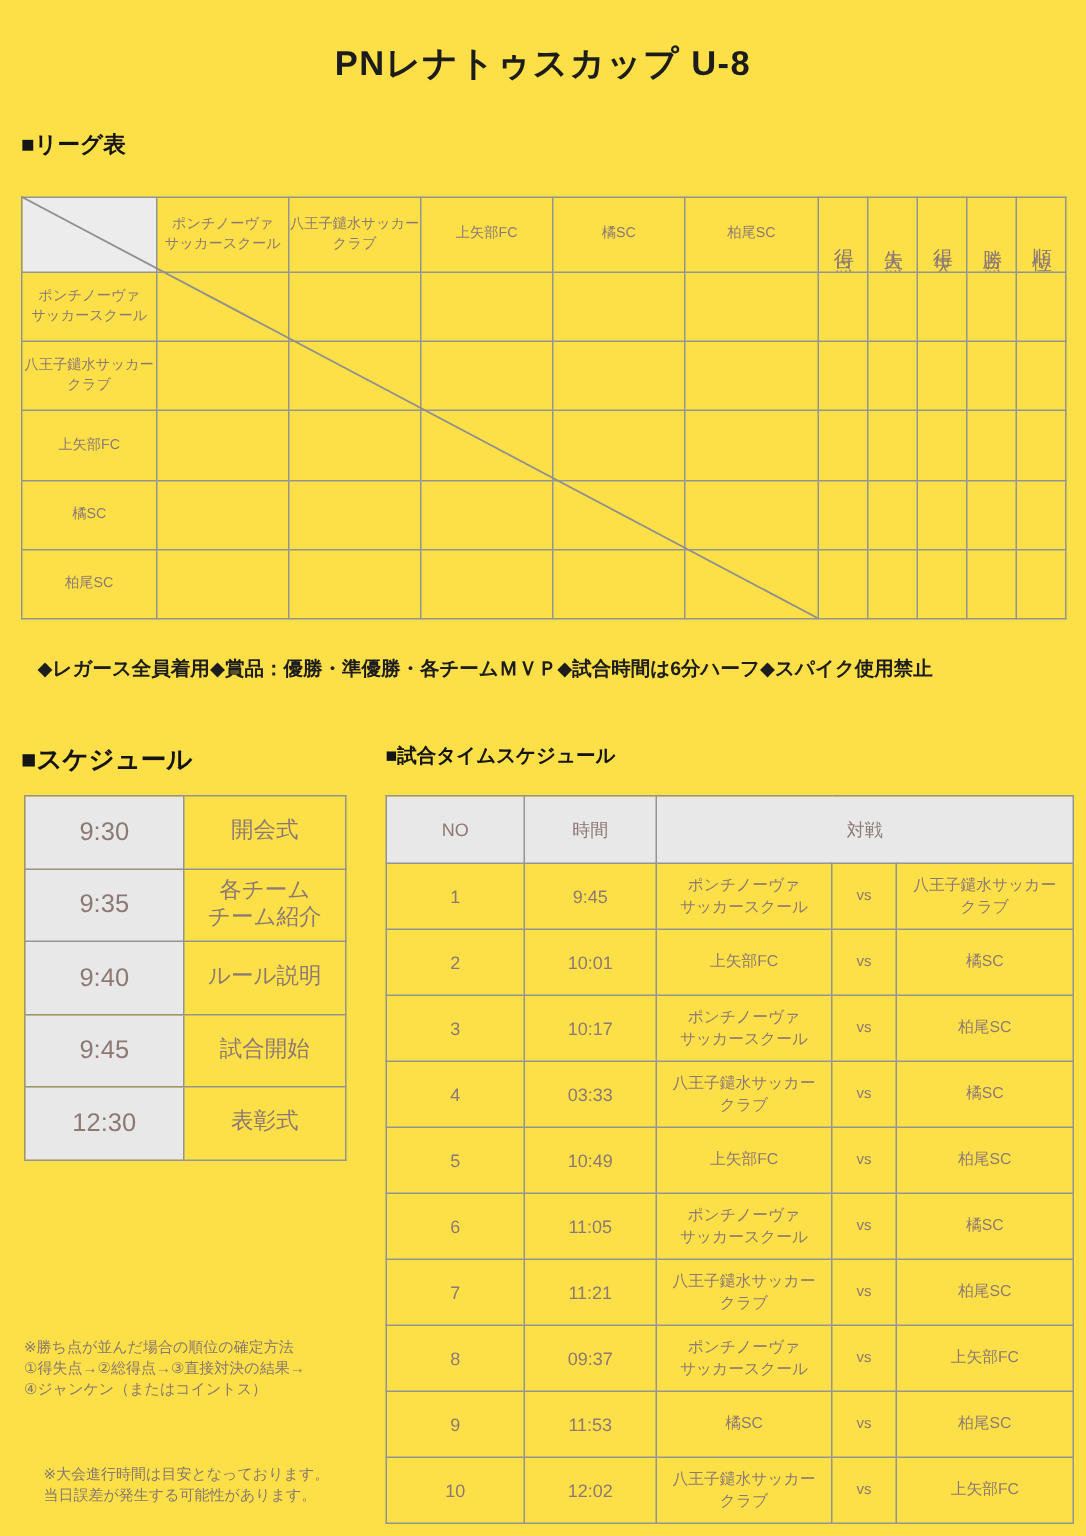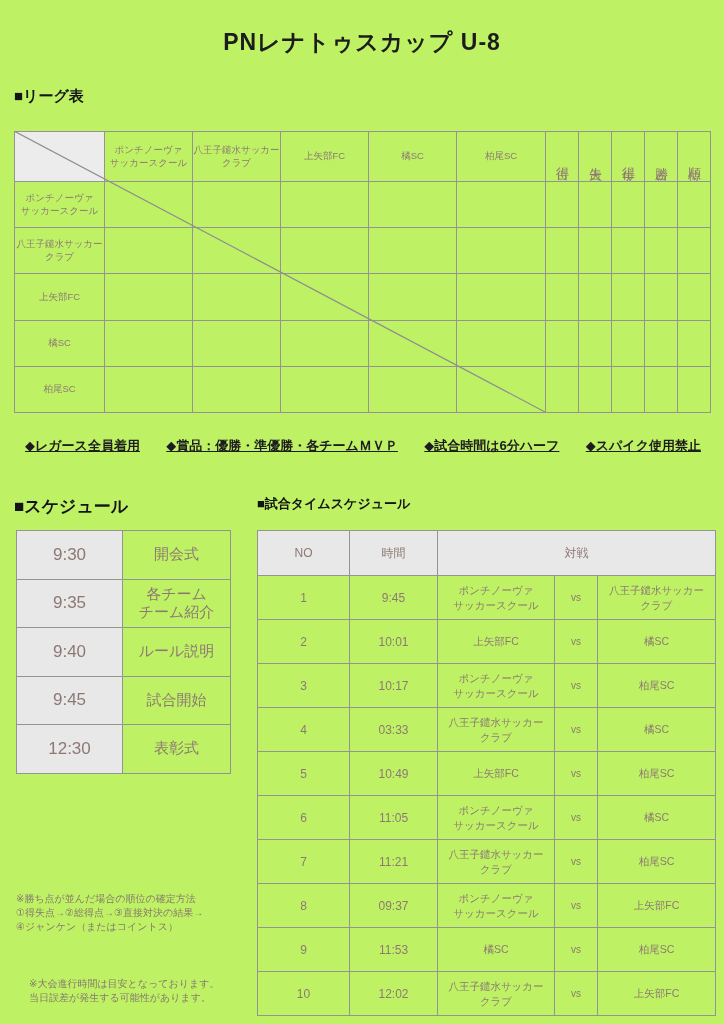--- a/index.html
+++ b/index.html
@@ -1,17 +1,17 @@
 <!DOCTYPE html>
 <html><head>
 <meta charset="utf-8">
 <style>
   html,body{margin:0;padding:0;background:#ffffff;}
   .page{
-    position:relative;width:724px;height:1024px;background:#bef264;overflow:hidden;
+    position:relative;width:724px;height:1024px;background:#fde047;overflow:hidden;
     font-family:"Liberation Sans","DejaVu Sans",sans-serif;
   }
   .title{
     position:absolute;top:27px;left:0;width:100%;text-align:center;
     font-size:23px;font-weight:700;color:#1c1c1c;letter-spacing:1px;
   }
   .sec{position:absolute;font-weight:700;color:#141414;}
   .sec-league{left:14px;top:87px;font-size:15px;}
   .sec-sched{left:14px;top:495px;font-size:17px;}
   .sec-match{left:257px;top:495px;font-size:13px;}
@@ -23,21 +23,21 @@
   .league-table{position:absolute;left:14px;top:131px;border:1.5px solid #757575;}
   .league-table td{border:1px solid #949494;}
   .lt-corner{background:#ececec;}
   .lt-teamh,.lt-rowh{font-size:9.5px;color:#8d7974;white-space:pre-line;line-height:1.3;}
   .lt-stath .vtext{writing-mode:vertical-rl;font-size:13.5px;letter-spacing:3px;color:#8d7974;}
   .diag-svg{position:absolute;left:14px;top:131px;pointer-events:none;}
 
   
   .notes{
     position:absolute;left:25px;top:437px;width:676px;display:flex;
-    justify-content:space-between;font-size:13px;font-weight:700;color:#1d1d1d;text-decoration:underline;
+    font-size:13px;font-weight:700;color:#1d1d1d;
   }
 
   
   .sched-table{position:absolute;left:16px;top:530px;border:1.5px solid #757575;}
   .sched-table td{border:1px solid #949494;}
   .sch-time{background:#e8e8e8;font-size:17px;color:#8d7974;}
   .sch-event{font-size:15px;color:#8d7974;white-space:pre-line;line-height:1.25;}
 
   
   .match-table{position:absolute;left:257px;top:530px;border:1.5px solid #757575;}

